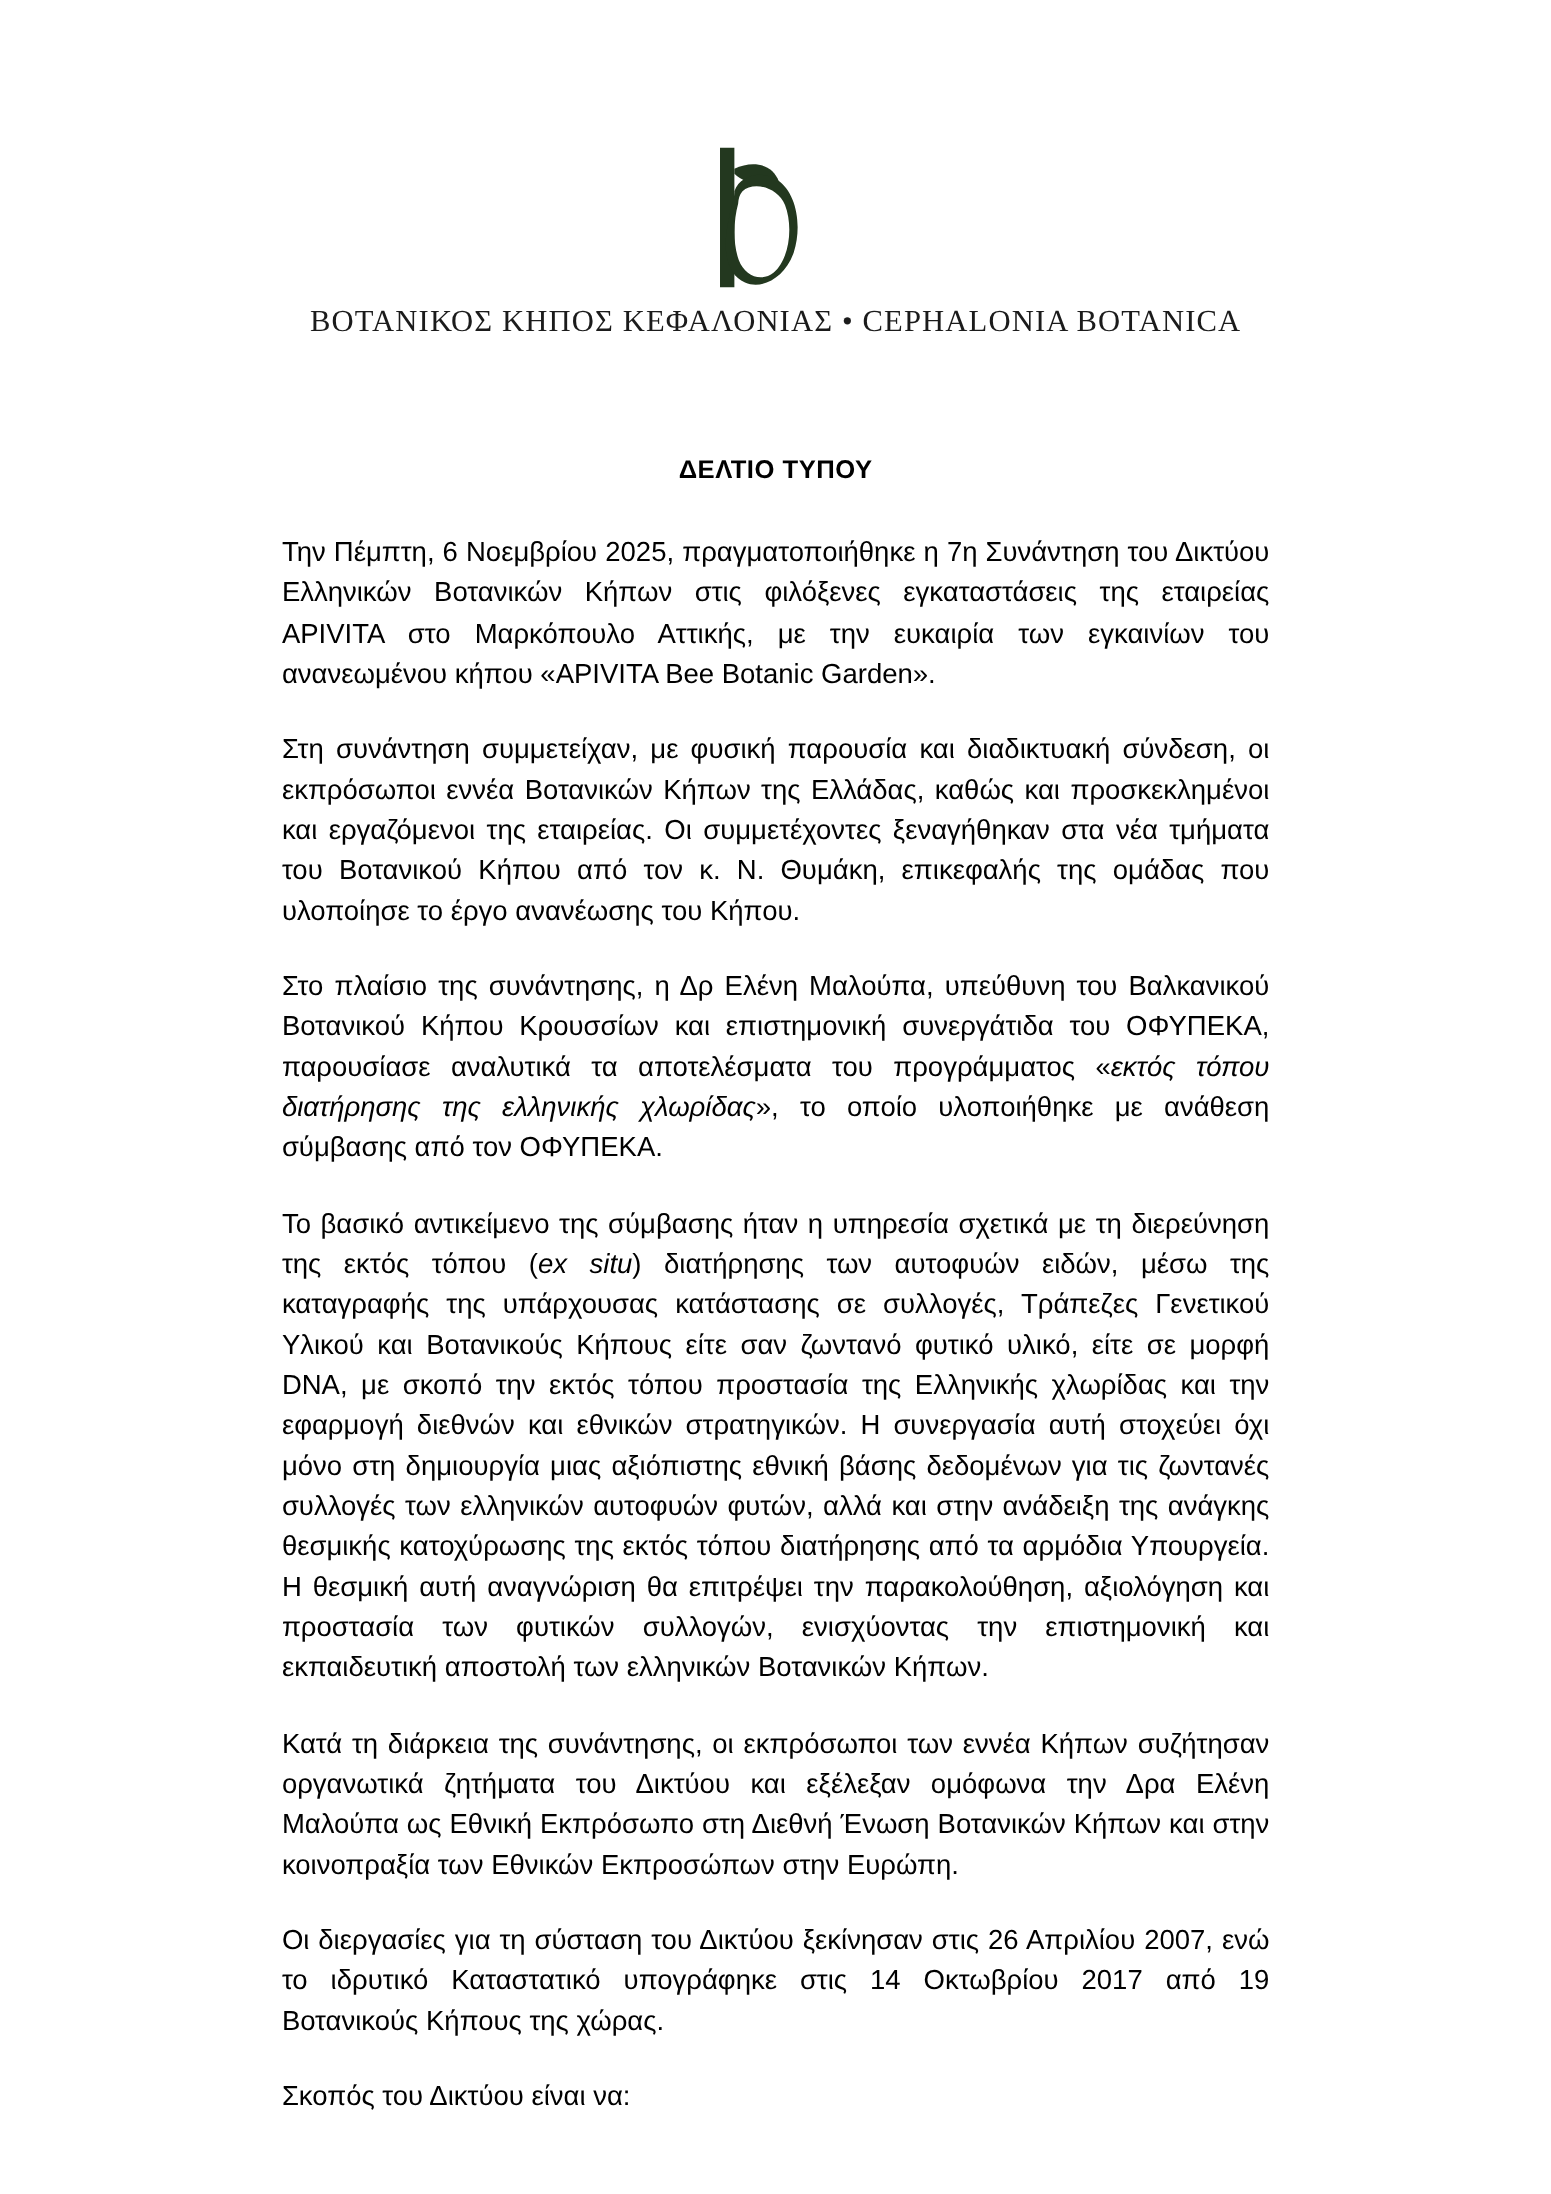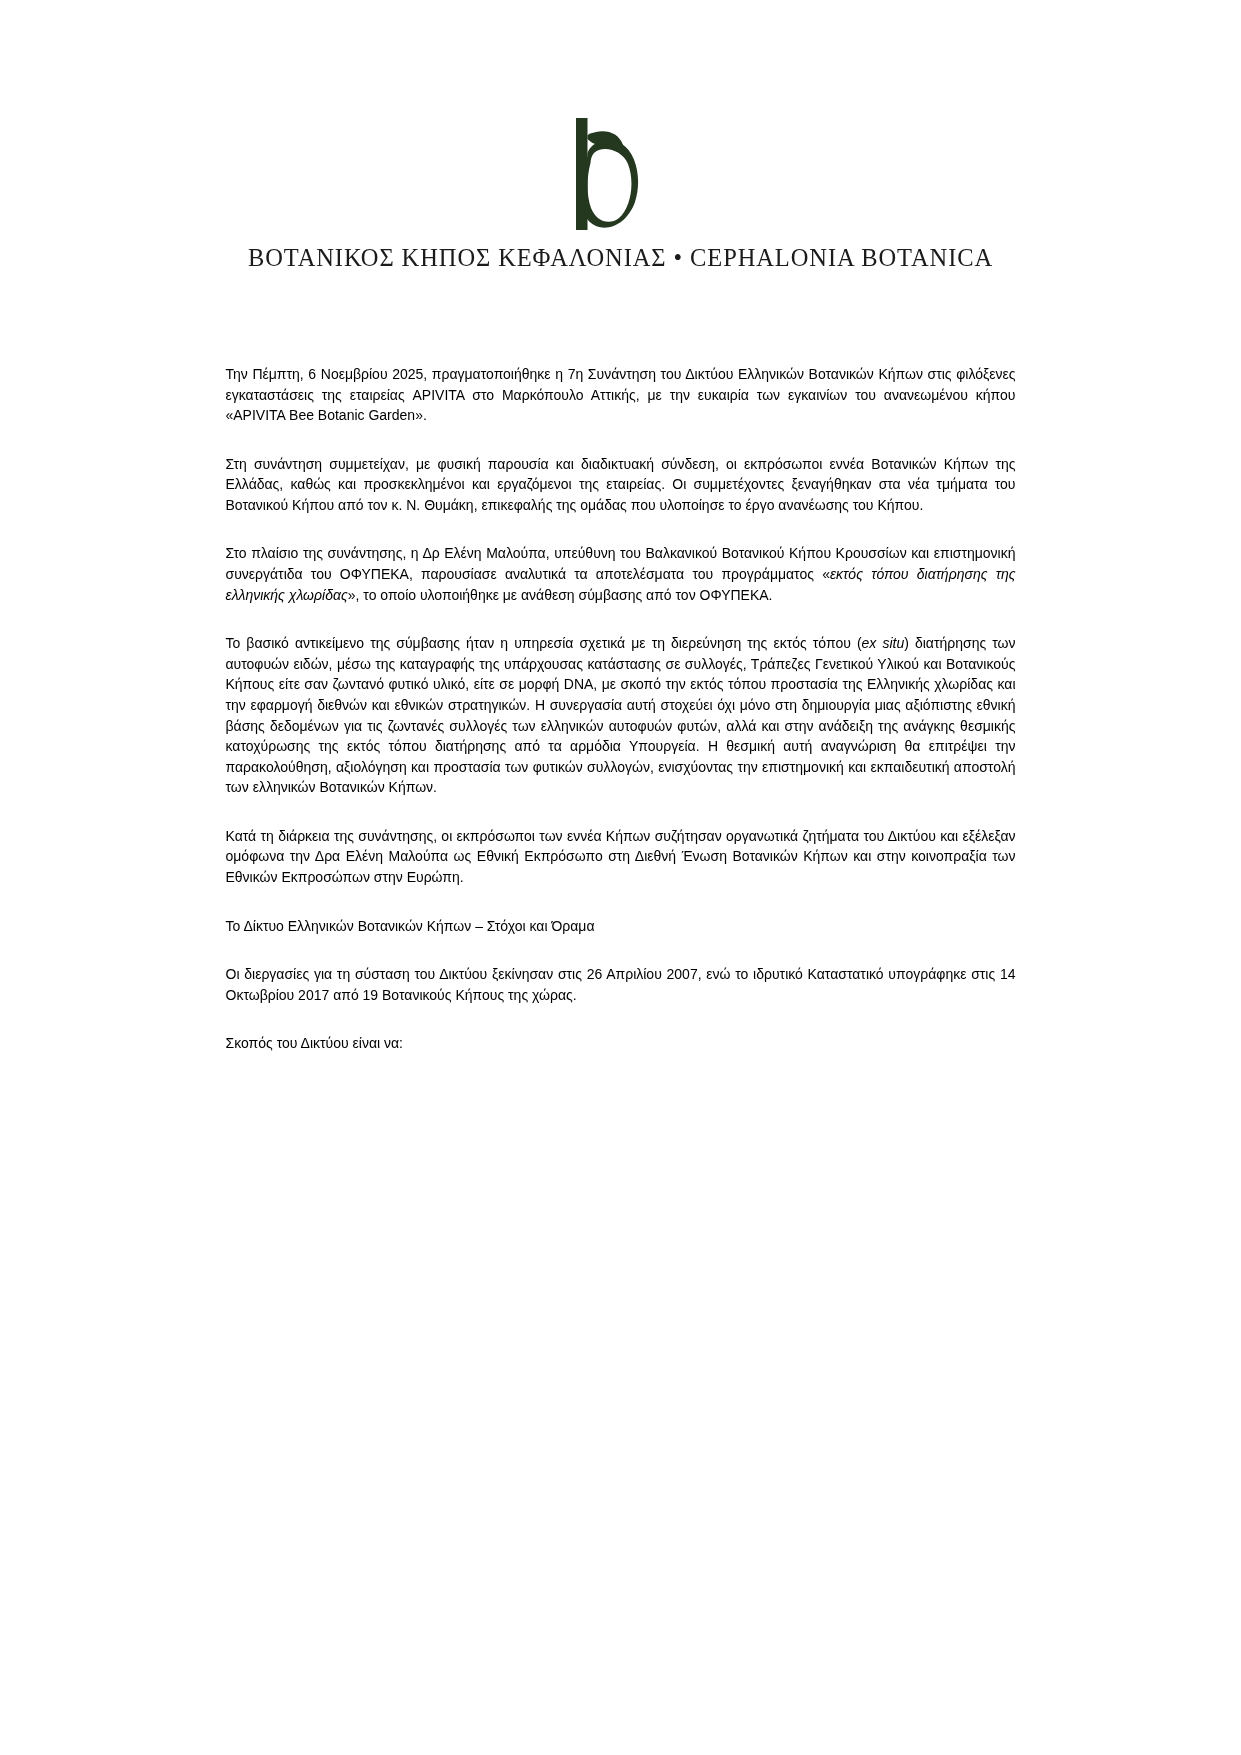--- a/index.html
+++ b/index.html
@@ -66,21 +66,21 @@
 
   .lede {
     font-size: 20.5px;
     font-weight: bold;
     line-height: 1.44;
     margin: 0 0 30px 0;
     text-align: left;
   }
 
   p.body-text {
-    font-size: 14px;
+    font-size: 22px;
     line-height: 1.47;
     margin: 0 0 28px 0;
     text-align: justify;
     text-justify: inter-word;
     hyphens: none;
   }
 
   p.body-text.no-justify {
     text-align: left;
   }
@@ -102,32 +102,32 @@
 
         <path d="M25.5 35 C30 22, 48 18, 60 26 C75 36, 80 62, 73 84 C66 104, 48 114, 34 108 C22 103, 17 88, 19 70 C21 52, 26 40, 25.5 35 Z
                  M28.5 45 C25 58, 24 76, 29 90 C34 103, 47 108, 57 100 C69 90, 73 64, 66 46 C60 31, 40 27, 32 35 C29.5 38, 28.8 41, 28.5 45 Z" fill="#23381f" fill-rule="evenodd"></path>
       </svg>
     </span>
     <div class="logo-wordmark">ΒΟΤΑΝΙΚΟΣ ΚΗΠΟΣ ΚΕΦΑΛΟΝΙΑΣ • CEPHALONIA BOTANICA</div>
   </header>
 
   <main class="content">
 
+    <h1 class="doc-title">ΔΕΛΤΙΟ ΤΥΠΟΥ</h1>
 
 
     <p class="body-text">Την Πέμπτη, 6 Νοεμβρίου 2025, πραγματοποιήθηκε η 7η Συνάντηση του Δικτύου Ελληνικών Βοτανικών Κήπων στις φιλόξενες εγκαταστάσεις της εταιρείας APIVITA στο Μαρκόπουλο Αττικής, με την ευκαιρία των εγκαινίων του ανανεωμένου κήπου «APIVITA Bee Botanic Garden».</p>
 
     <p class="body-text">Στη συνάντηση συμμετείχαν, με φυσική παρουσία και διαδικτυακή σύνδεση, οι εκπρόσωποι εννέα Βοτανικών Κήπων της Ελλάδας, καθώς και προσκεκλημένοι και εργαζόμενοι της εταιρείας. Οι συμμετέχοντες ξεναγήθηκαν στα νέα τμήματα του Βοτανικού Κήπου από τον κ. Ν. Θυμάκη, επικεφαλής της ομάδας που υλοποίησε το έργο ανανέωσης του Κήπου.</p>
 
     <p class="body-text"><span>Στο πλαίσιο της συνάντησης, η Δρ Ελένη Μαλούπα, υπεύθυνη του Βαλκανικού Βοτανικού Κήπου Κρουσσίων και επιστημονική συνεργάτιδα του ΟΦΥΠΕΚΑ, παρουσίασε αναλυτικά τα αποτελέσματα του προγράμματος «</span><span class="italic">εκτός τόπου διατήρησης της ελληνικής χλωρίδας</span><span>», το οποίο υλοποιήθηκε με ανάθεση σύμβασης από τον ΟΦΥΠΕΚΑ.</span></p>
 
     <p class="body-text"><span>Το βασικό αντικείμενο της σύμβασης ήταν η υπηρεσία σχετικά με τη διερεύνηση της εκτός τόπου (</span><span class="italic">ex situ</span><span>) διατήρησης των αυτοφυών ειδών, μέσω της καταγραφής της υπάρχουσας κατάστασης σε συλλογές, Τράπεζες Γενετικού Υλικού και Βοτανικούς Κήπους είτε σαν ζωντανό φυτικό υλικό, είτε σε μορφή DNA, με σκοπό την εκτός τόπου προστασία της Ελληνικής χλωρίδας και την εφαρμογή διεθνών και εθνικών στρατηγικών. Η συνεργασία αυτή στοχεύει όχι μόνο στη δημιουργία μιας αξιόπιστης εθνική βάσης δεδομένων για τις ζωντανές συλλογές των ελληνικών αυτοφυών φυτών, αλλά και στην ανάδειξη της ανάγκης θεσμικής κατοχύρωσης της εκτός τόπου διατήρησης από τα αρμόδια Υπουργεία. Η θεσμική αυτή αναγνώριση θα επιτρέψει την παρακολούθηση, αξιολόγηση και προστασία των φυτικών συλλογών, ενισχύοντας την επιστημονική και εκπαιδευτική αποστολή των ελληνικών Βοτανικών Κήπων.</span></p>
 
     <p class="body-text">Κατά τη διάρκεια της συνάντησης, οι εκπρόσωποι των εννέα Κήπων συζήτησαν οργανωτικά ζητήματα του Δικτύου και εξέλεξαν ομόφωνα την Δρα Ελένη Μαλούπα ως Εθνική Εκπρόσωπο στη Διεθνή Ένωση Βοτανικών Κήπων και στην κοινοπραξία των Εθνικών Εκπροσώπων στην Ευρώπη.</p>
 
-    <p class="body-text no-justify">Το Δίκτυο Ελληνικών Βοτανικών Κήπων – Στόχοι και Όραμα</p>
 
     <p class="body-text">Οι διεργασίες για τη σύσταση του Δικτύου ξεκίνησαν στις 26 Απριλίου 2007, ενώ το ιδρυτικό Καταστατικό υπογράφηκε στις 14 Οκτωβρίου 2017 από 19 Βοτανικούς Κήπους της χώρας.</p>
 
     <p class="body-text no-justify">Σκοπός του Δικτύου είναι να:</p>
 
   </main>
 </div>
 
 </body></html>

